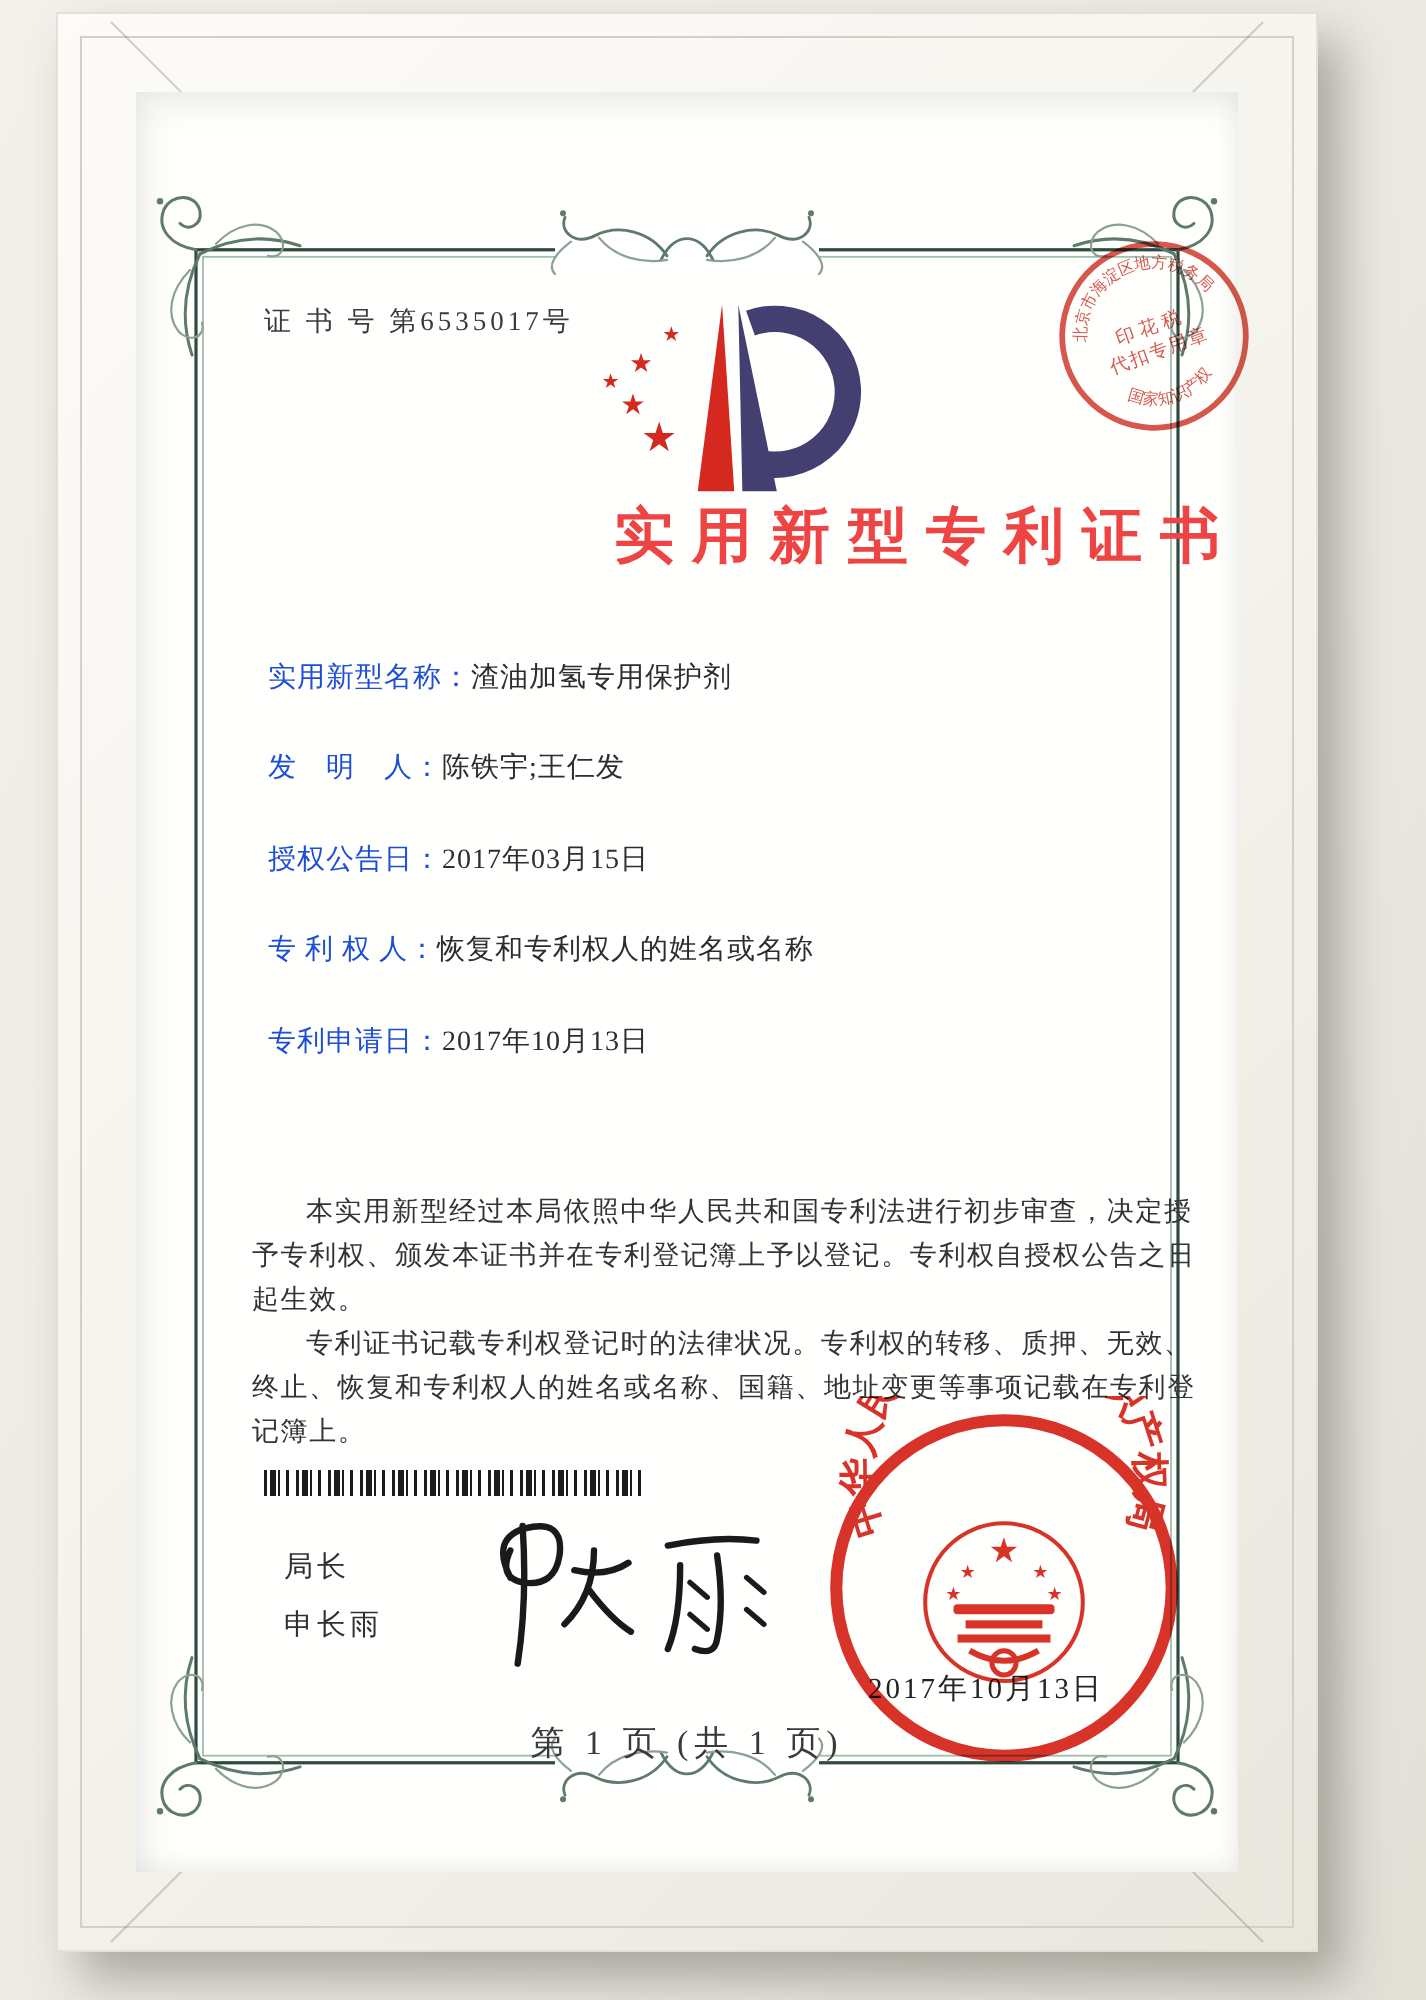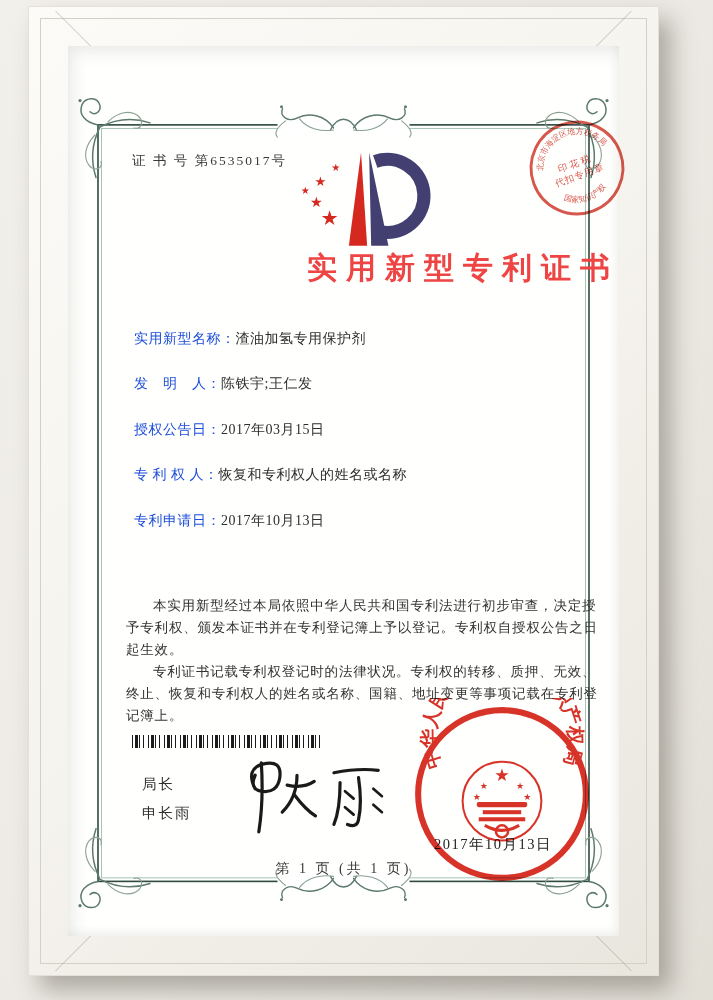--- a/index.html
+++ b/index.html
@@ -38,21 +38,21 @@
        #1c1c1c 7px,#1c1c1c 8px,#fff 8px,#fff 11px,
        #1c1c1c 11px,#1c1c1c 12.5px,#fff 12.5px,#fff 16px);}
   .signer{position:absolute;left:74px;top:724px;font-family:Liberation Sans, sans-serif;
           font-size:14.5px;line-height:29px;color:#2f2f2f;letter-spacing:2px;}
   .signature{position:absolute;left:150px;top:712px;width:190px;height:80px;}
   .seal-date{position:absolute;left:366px;top:789px;font-size:14.5px;letter-spacing:1.5px;color:#222;z-index:2;}
   .nat-seal{position:absolute;left:338px;top:652px;width:192px;height:192px;z-index:3;
             mix-blend-mode:multiply;opacity:.95;}
   .tax-stamp{position:absolute;left:455px;top:68px;width:108px;height:108px;z-index:3;
              transform:rotate(-20deg);mix-blend-mode:multiply;opacity:.85;}
-  .footer{position:absolute;left:0;right:0;top:814px;text-align:center;font-size:14px;
+  .footer{position:absolute;left:0;right:0;top:814px;text-align:center;font-size:17px;
           letter-spacing:3px;color:#3a3a3a;}
 </style>
 </head>
 <body>
 
 <div class="scene">
   <div class="frame">
     <div class="frame-groove"></div>
     <div class="miter tl"></div>
     <div class="miter tr"></div>

